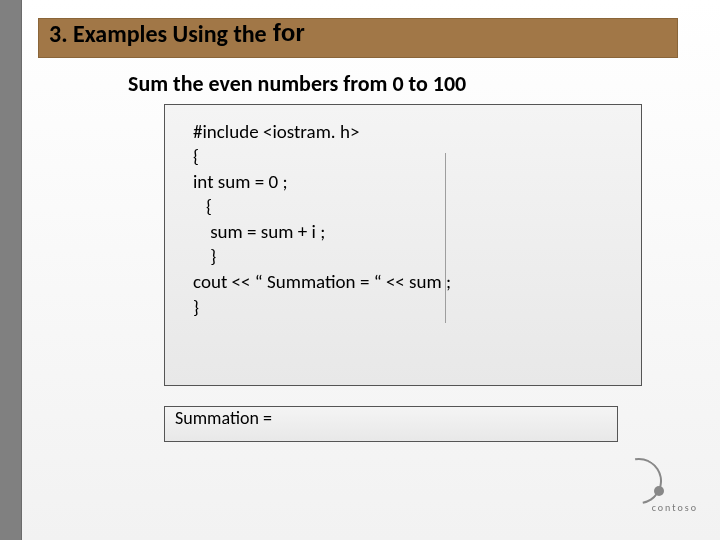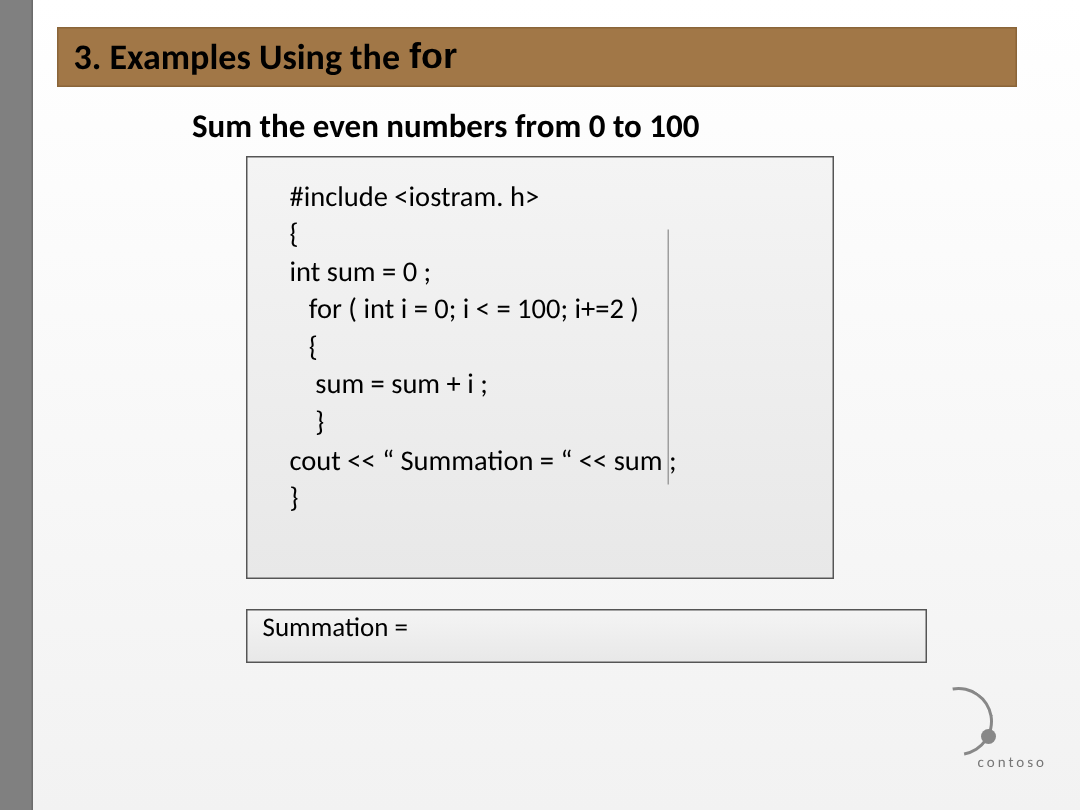--- a/index.html
+++ b/index.html
@@ -20,21 +20,21 @@
   }
   .title-bar {
     position: absolute;
     left: 38px;
     top: 18px;
     width: 640px;
     height: 40px;
     background: #a17747;
     border: 1px solid #8a6539;
     display: flex;
-    align-items: center;
+    align-items: flex-start;
     padding-left: 10px;
     color: #000;
     font-weight: 700;
     font-size: 24px;
   }
   .title-bar .mono {
     font-family: Liberation Sans, sans-serif;
     font-weight: 700;
     margin: 0 6px;
   }
@@ -44,21 +44,21 @@
     top: 70px;
     font-size: 22px;
     font-weight: 700;
     color: #000;
     text-align: center;
   }
   .code-box {
     position: absolute;
     left: 164px;
     top: 104px;
-    width: 392px;
+    width: 478px;
     height: 282px;
     background: linear-gradient(to bottom, #f4f4f4 0%, #e8e8e8 100%);
     border: 1px solid #555;
     padding: 14px 10px 10px 28px;
     font-size: 19px;
     line-height: 1.32;
     color: #000;
   }
   .code-line { white-space: pre; }
   .code-divider {
@@ -126,21 +126,20 @@
   <span class="mono">for</span>
 </div>
 
 <div class="subtitle">Sum the even numbers from 0 to 100</div>
 
 <div class="code-box">
   <div class="code-divider"></div>
   <div class="code-line">#include &lt;iostram. h&gt;</div>
   <div class="code-line">{</div>
   <div class="code-line">int sum = 0 ;</div>
-  <div class="code-line">   for ( int i = 0; i &lt; = 100; i+=2 )</div>
   <div class="code-line">   {</div>
   <div class="code-line">    sum = sum + i ;</div>
   <div class="code-line">    }</div>
   <div class="code-line">cout &lt;&lt; “ Summation = “ &lt;&lt; sum ;</div>
   <div class="code-line">}</div>
 </div>
 
 <div class="output-box">
   <span>Summation =</span>
 </div>

